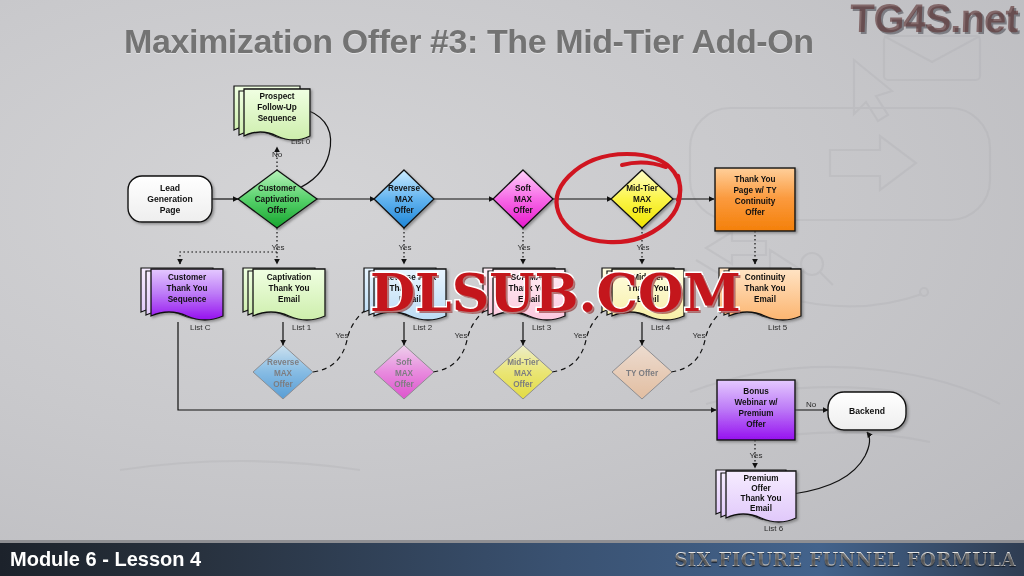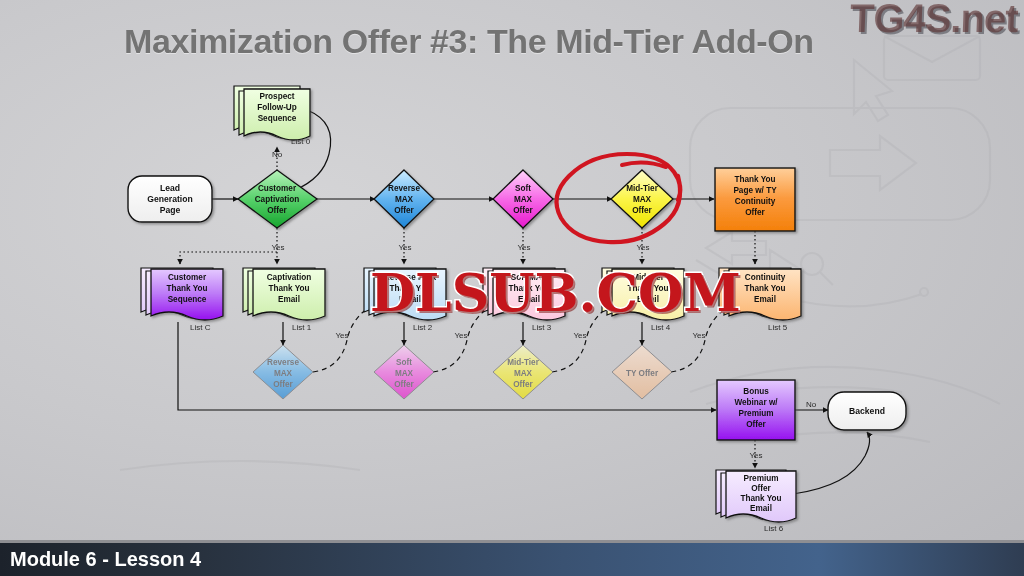--- a/index.html
+++ b/index.html
@@ -402,13 +402,14 @@
     <path d="M622 165 q22 -6 44 2" fill="none" stroke="#d01520" stroke-width="4" stroke-linecap="round"></path>
   </g>
 </svg>
 
 <div class="wm" id="wm-tg4s">TG4S.net</div>
 <div class="wm" id="wm-dlsub">DLSUB.COM</div>
 <div class="wm" id="wm-traders">TradersXtreme.com</div>
 
 <div id="footer">
   <div id="footer-left">Module 6 - Lesson 4</div>
+  <div id="footer-right">SIX-FIGURE FUNNEL FORMULA</div>
 </div>
 
 </body></html>

